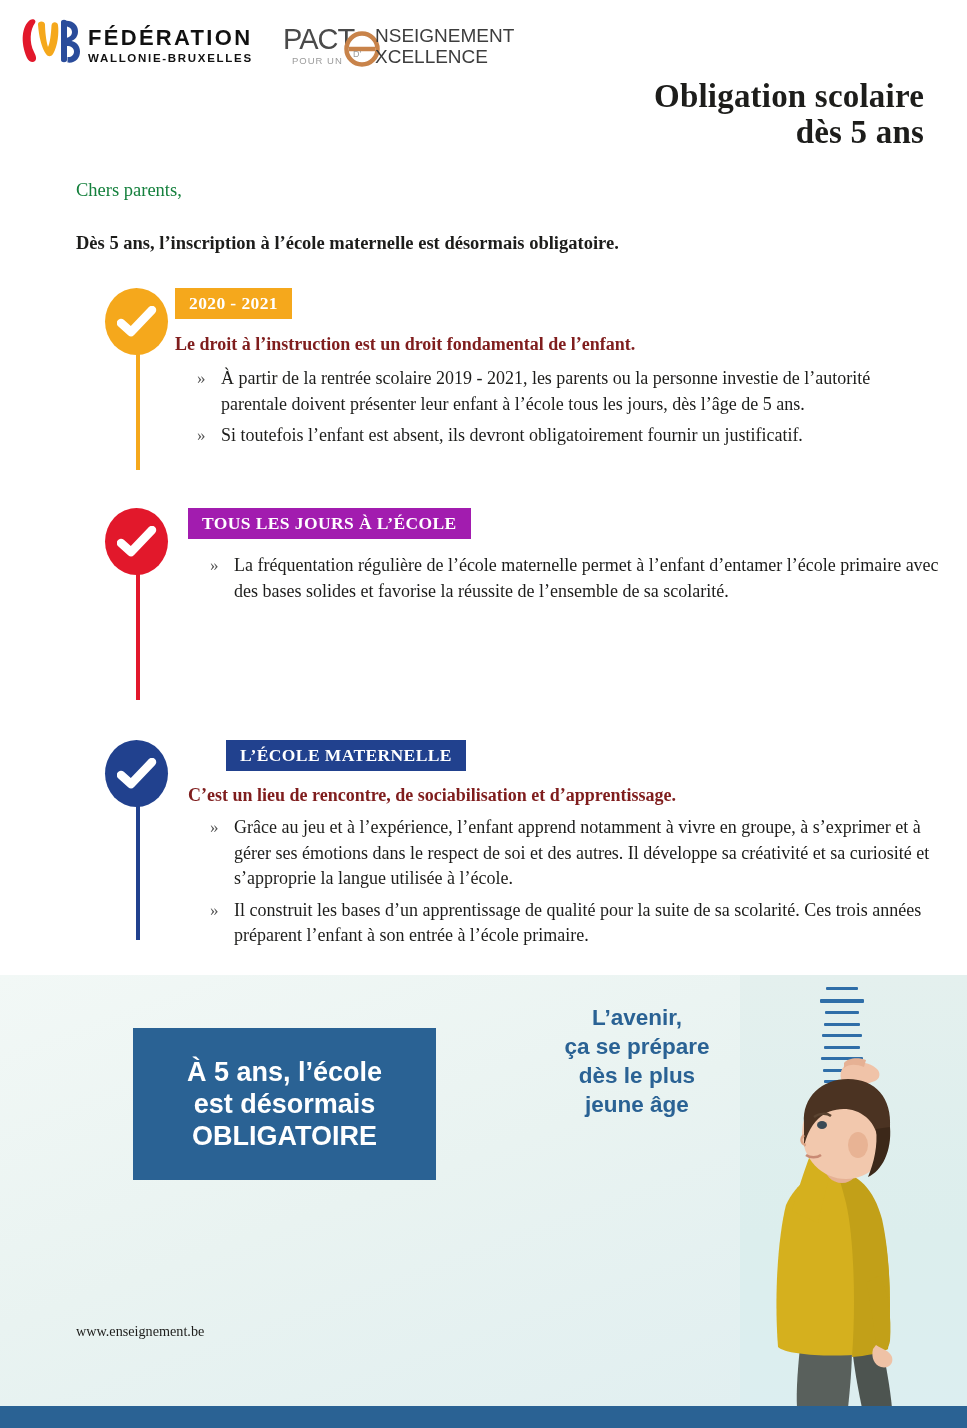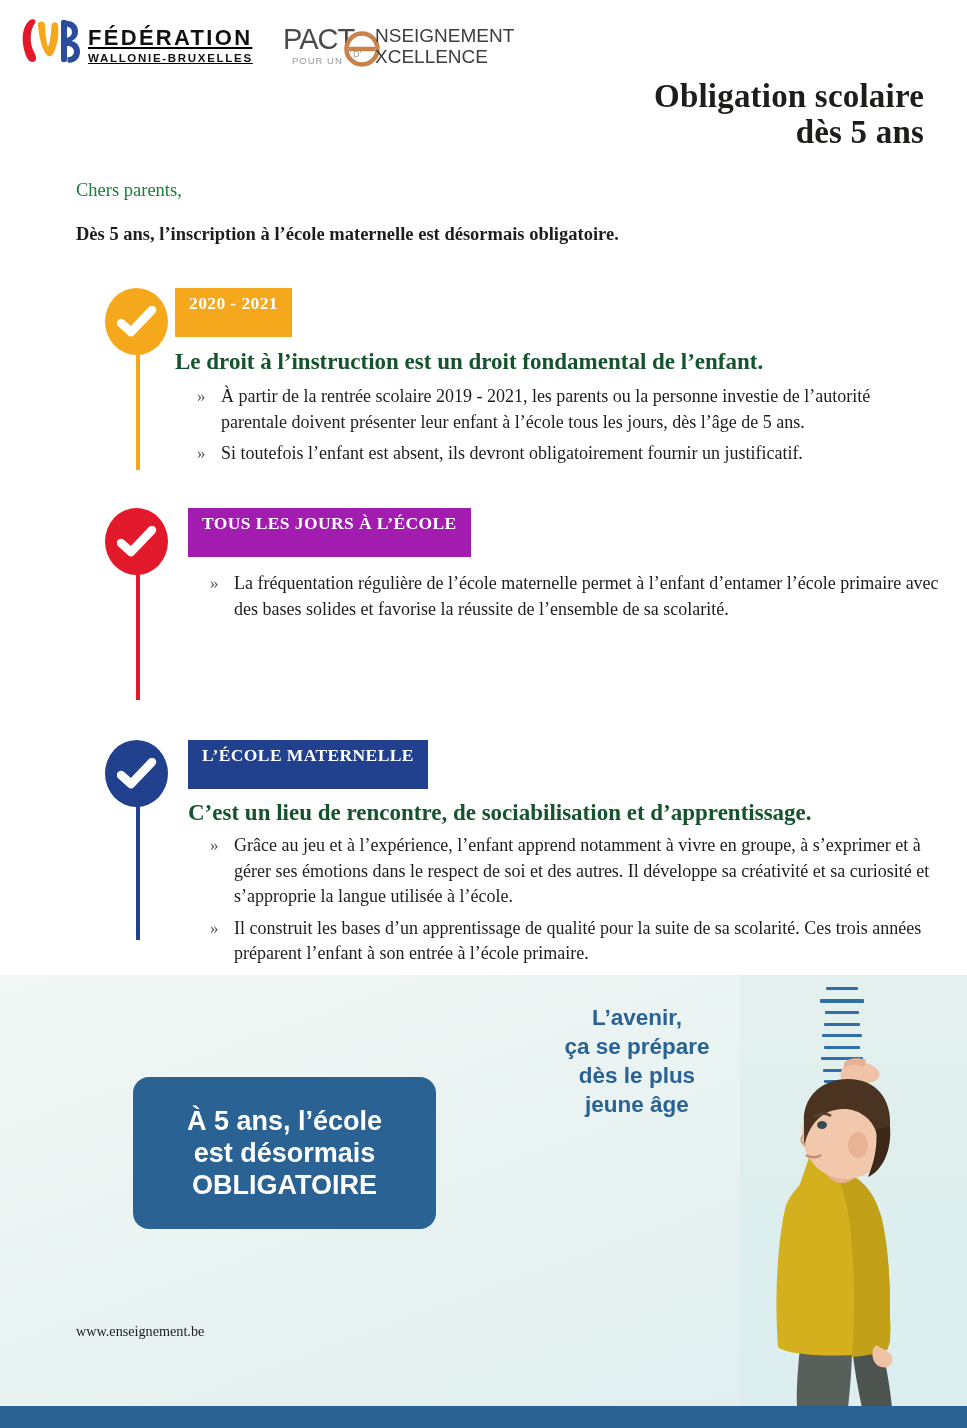--- a/index.html
+++ b/index.html
@@ -8,68 +8,68 @@
     background:#ffffff;
     font-family:"Liberation Serif", serif;
     overflow:hidden;
     position:relative;
   }
   .page{position:relative;width:967px;height:1428px;overflow:hidden;}
 
   
   .header{position:absolute;left:0;top:0;width:967px;height:78px;}
   .logo-fwb{position:absolute;left:18px;top:16px;width:62px;height:50px;}
-  .logo-fwb-text{position:absolute;left:88px;top:26px;text-decoration:underline;}
+  .logo-fwb-text{position:absolute;left:88px;top:26px;}
   .fwb-line1{font-family:"Liberation Sans",sans-serif;font-weight:bold;font-size:22px;letter-spacing:2.3px;color:#111;line-height:24px;}
   .fwb-line2{font-family:"Liberation Sans",sans-serif;font-weight:bold;font-size:11.5px;letter-spacing:1.7px;color:#111;line-height:15px;margin-top:1px;}
   .logo-pacte{position:absolute;left:283px;top:22px;width:232px;height:48px;}
 
   
   .doc-title{
     position:absolute;right:43px;top:78px;width:560px;
     text-align:right;
     font-family:"Liberation Serif",serif;
     font-weight:bold;font-size:33px;line-height:36px;
     color:#1d1d1b;letter-spacing:.2px;
   }
 
   
   .intro-salut{
     position:absolute;left:76px;top:180px;
     font-size:18.5px;color:#15803d;
   }
   .intro-lead{
-    position:absolute;left:76px;top:224px;
+    position:absolute;left:76px;top:233px;
     font-size:18.5px;font-weight:bold;color:#1d1d1b;
   }
 
   
   .section{position:absolute;left:0;width:967px;}
   .check-wrap{position:absolute;left:105px;top:0;width:70px;}
   .check-circle{
     position:relative;width:63px;height:67px;border-radius:50%;
     display:flex;align-items:center;justify-content:center;
   }
   .check-circle svg{display:block;}
   .stem{
     position:absolute;left:31px;top:60px;width:4px;
     background:currentColor;
   }
   .sec-body{position:absolute;left:175px;top:0;width:760px;}
   .badge{
     display:inline-block;
-    padding:5px 14px 24px 14px;
+    padding:5px 14px 6px 14px;
     color:#fff;
     font-family:"Liberation Serif",serif;
     font-weight:bold;font-size:17.5px;letter-spacing:.4px;
     line-height:20px;
   }
   .sec-head{
     margin-top:13px;
-    font-size:23px;font-weight:bold;color:#14532d;line-height:24px;
+    font-size:18px;font-weight:bold;color:#7f1d1d;line-height:24px;
   }
   .sec-para{
     margin-top:12px;margin-left:10px;
     font-size:18.5px;color:#1d1d1b;line-height:25px;
   }
   .sec-para b{font-weight:bold;}
   ul.bullets{list-style:none;margin:10px 0 0 0;padding:0;}
   ul.bullets li{
     position:relative;
     padding-left:46px;
@@ -84,23 +84,23 @@
   .banner{
     position:absolute;left:0;top:975px;width:967px;height:433px;
     background:#eef5f3;
     overflow:hidden;
   }
   .banner-bg-grad{
     position:absolute;inset:0;
     background:linear-gradient(160deg,#f2f8f6 0%,#e9f3f1 45%,#dfeef0 100%);
   }
   .cta-box{
-    position:absolute;left:133px;top:1077px;width:303px;height:152px;
+    position:absolute;left:133px;top:1028px;width:303px;height:152px;
     background:#2a6294;
-    display:flex;align-items:center;justify-content:center;border-radius:16px;
+    display:flex;align-items:center;justify-content:center;
   }
   .cta-text{
     font-family:"Liberation Sans",sans-serif;
     font-weight:bold;font-size:27px;line-height:32px;
     color:#ffffff;text-align:center;
     white-space:pre-line;
   }
   .tagline{
     position:absolute;right:200px;top:1003px;width:260px;
     text-align:center;
@@ -209,21 +209,21 @@
   <div class="section" style="top:740px;">
     <div class="check-wrap" style="color:#21418E;">
       <div class="check-circle" style="background:#21418E;">
         <svg width="40" height="32" viewBox="0 0 40 32">
             <path d="M4 17 L14 26 L35 4" fill="none" stroke="#ffffff" stroke-width="8.5" stroke-linecap="round" stroke-linejoin="round"></path>
           </svg>
       </div>
       <div class="stem" style="height:140px;"></div>
     </div>
     <div class="sec-body" style="left:188px;">
-      <div class="badge" style="background:#21418E;">L’ÉCOLE MATERNELLE</div>
+      <div class="badge" style="background:#21418E;margin-left:38px;">L’ÉCOLE MATERNELLE</div>
       <div class="sec-head" style="margin-top:12px;">C’est un lieu de rencontre, de sociabilisation et d’apprentissage.</div>
       <ul class="bullets" style="margin-top:8px;">
         <li><span class="chev">»</span><span>Grâce au jeu et à l’expérience, l’enfant apprend notamment à vivre en groupe, à s’exprimer et à gérer ses émotions dans le respect de soi et des autres. Il développe sa créativité et sa curiosité et s’approprie la langue utilisée à l’école.</span></li>
         <li><span class="chev">»</span><span>Il construit les bases d’un apprentissage de qualité pour la suite de sa scolarité. Ces trois années préparent l’enfant à son entrée à l’école primaire.</span></li>
       </ul>
     </div>
   </div>
 
   <div class="banner">
     <div class="banner-bg-grad"></div>

